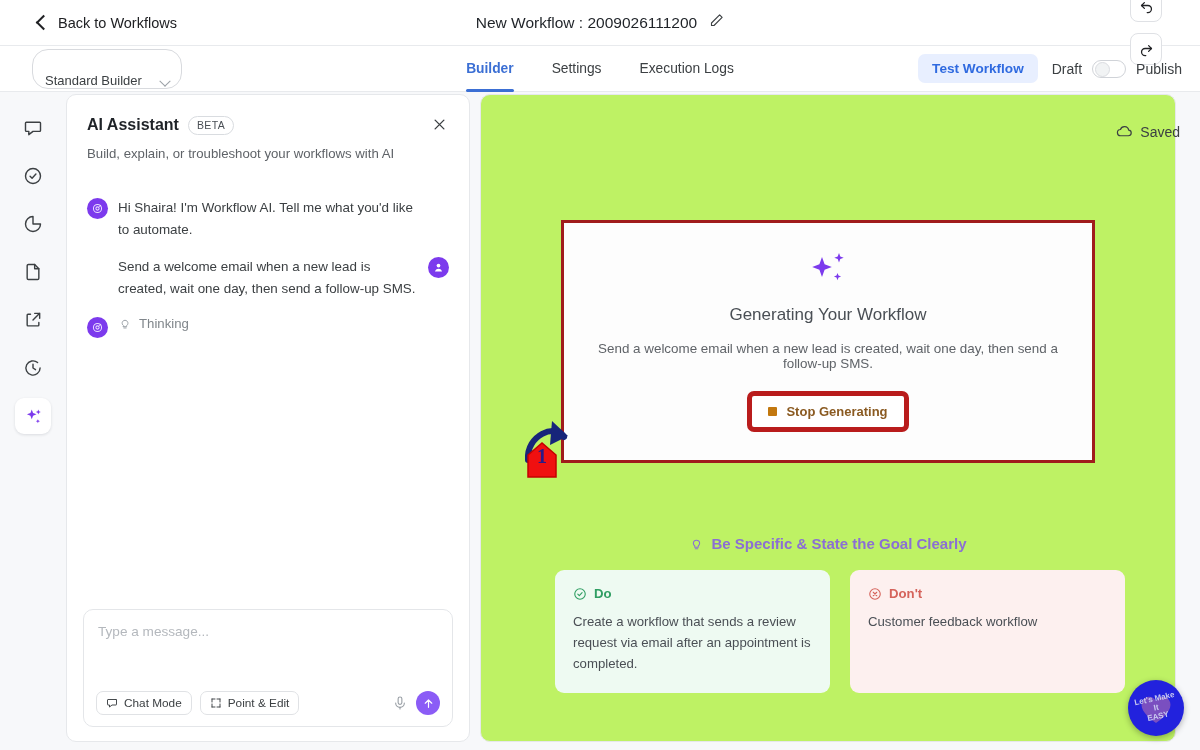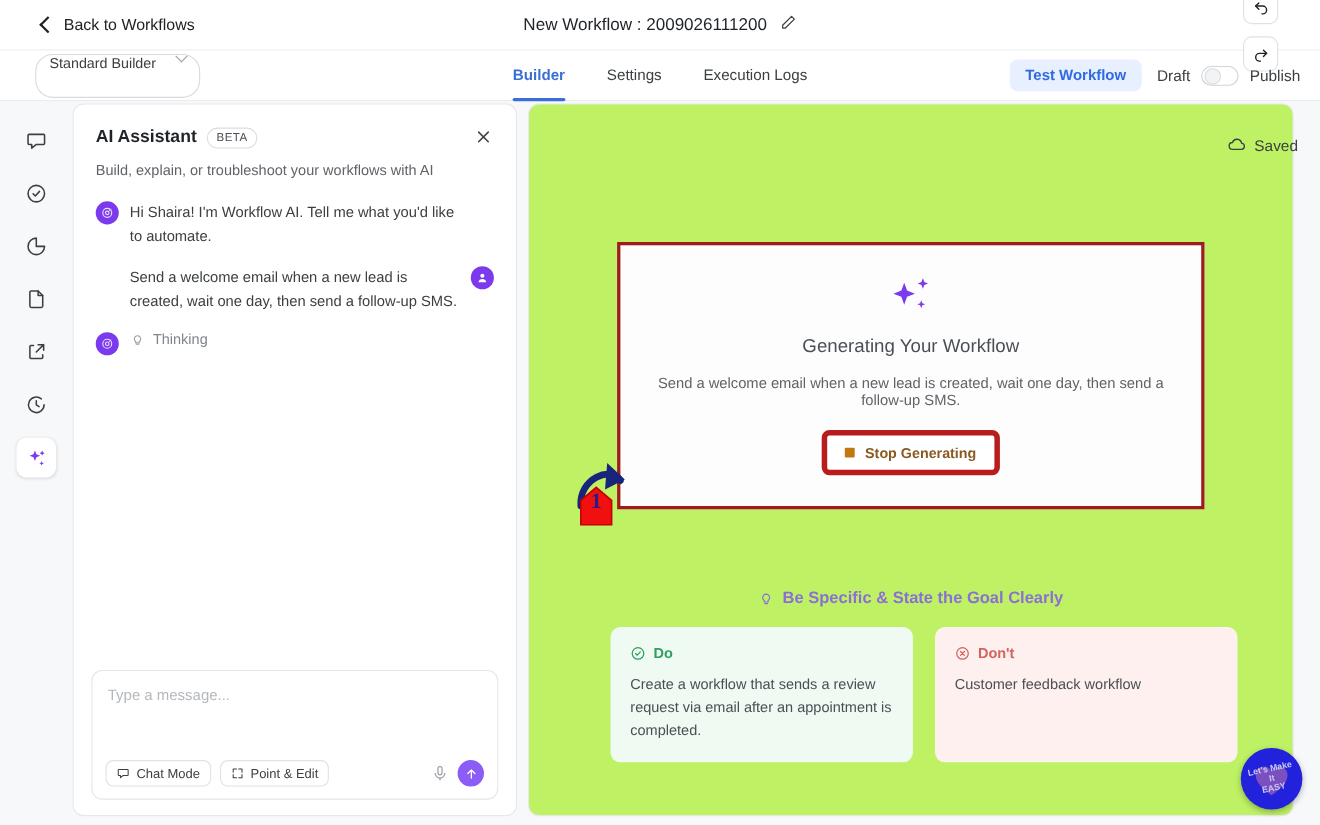--- a/index.html
+++ b/index.html
@@ -68,21 +68,21 @@
   .subbar {
     height: 46px; flex: 0 0 46px;
     display: flex; align-items: center;
     border-bottom: 1px solid #e8eaed;
     background: #fff; position: relative;
   }
   .builder-select {
     margin-left: 32px;
     width: 150px; height: 40px;
     border: 1px solid #d8dade; border-radius: 16px;
-    display: flex; align-items: flex-start;
+    display: flex; align-items: flex-end;
     padding: 0 12px;
     font-size: 13px; color: #3c4043; cursor: pointer;
     background: #fff;
   }
   .chev-down {
     margin-left: auto;
     width: 8px; height: 8px;
     border-right: 1.6px solid #9aa0a6;
     border-bottom: 1.6px solid #9aa0a6;
     transform: rotate(45deg) translate(-2px,-2px);
@@ -162,21 +162,21 @@
     border: 1px solid #d9dce0; border-radius: 11px;
     padding: 2px 8px 3px; font-size: 10.5px; color: #4a4f55;
     letter-spacing: .4px;
   }
   .x-close { margin-left: auto; cursor: pointer; padding: 1px 2px; }
   .assist-sub {
     padding: 9px 20px 0 20px;
     font-size: 13.2px; color: #5f6368;
   }
   .chat { flex: 1; padding: 20px 20px 0 20px; overflow: hidden; }
-  .msg-row { display: flex; gap: 10px; margin-bottom: 16px; align-items: flex-start; }
+  .msg-row { display: flex; gap: 10px; margin-bottom: 16px; align-items: flex-start; margin-top: 16px; }
   .msg-row.user { justify-content: flex-end; }
   .bot-av, .user-av {
     width: 21px; height: 21px; border-radius: 50%;
     flex: 0 0 21px;
     background: #7c3aed;
     display: flex; align-items: center; justify-content: center;
     margin-top: 1px;
   }
   .user-av { background: #7c3aed; }
   .msg-text {

